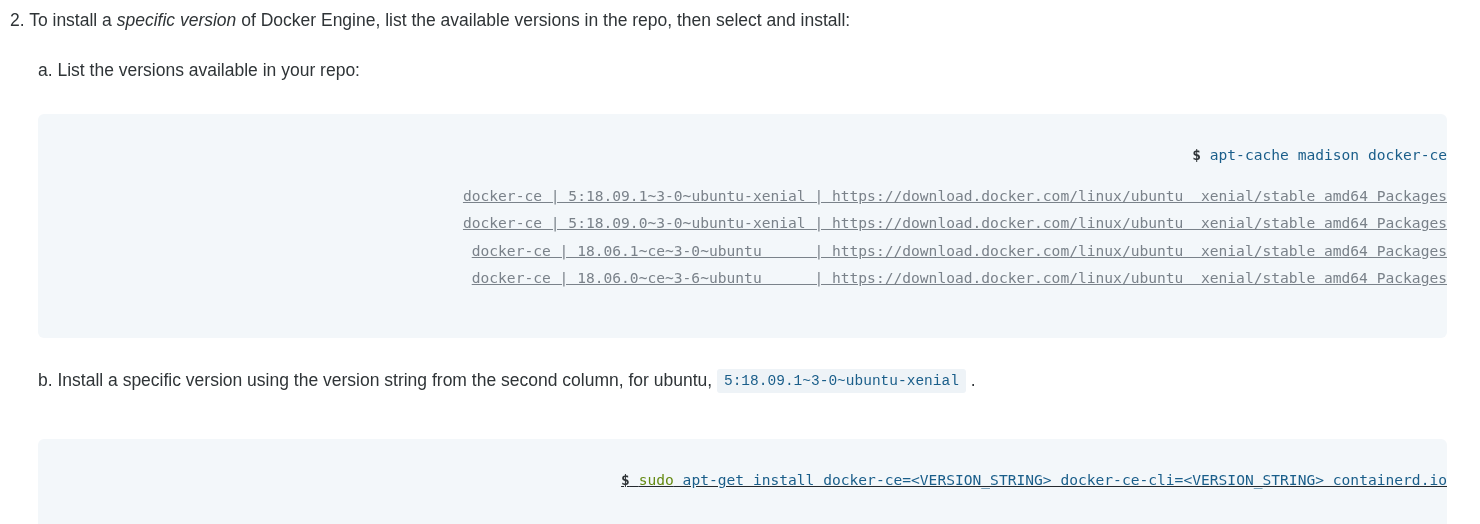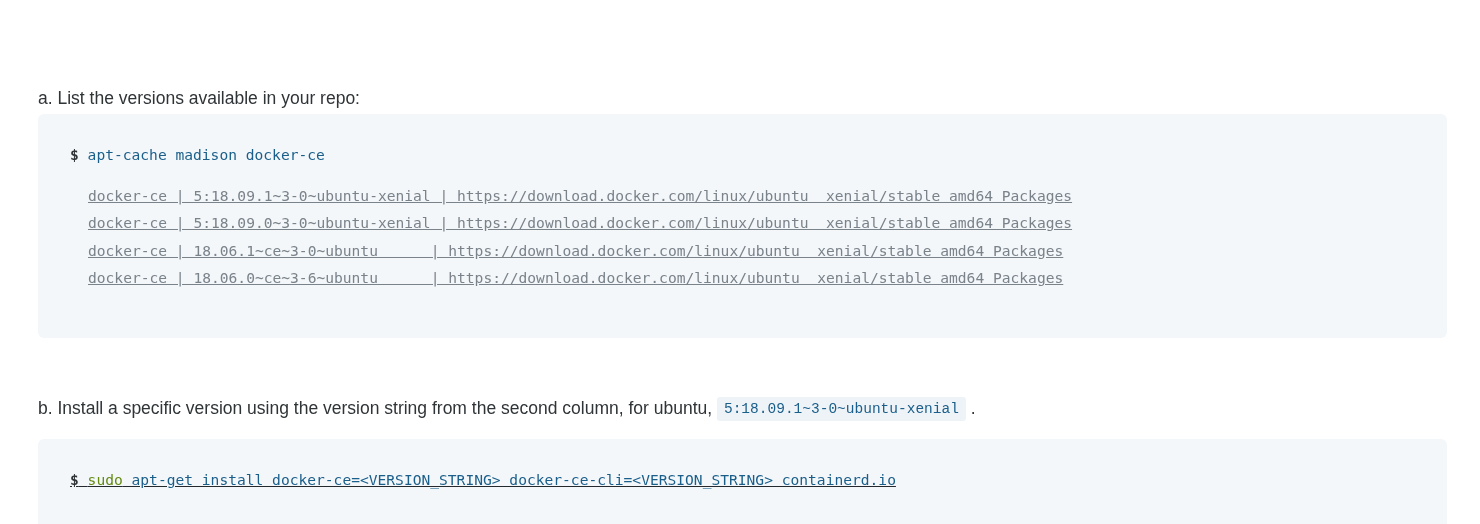--- a/index.html
+++ b/index.html
@@ -36,21 +36,20 @@
     font-style: italic;
   }
 
   .sub-line {
     position: absolute;
     left: 38px;
     font-size: 17.5px;
     line-height: 26px;
     color: #2f3437;
     white-space: pre;
-    margin-top: 28px;
   }
   .sub-a { top: 57px; }
   .sub-b { top: 367px; white-space: normal; }
 
   
   .inline-code {
     display: inline-block;
     font-family: Liberation Mono, monospace;
     font-size: 14.5px;
     line-height: 22px;
@@ -83,20 +82,21 @@
   #code-block-2 {
     top: 439px;
     height: 99px;
     padding: 27px 0 0 32px;
     text-decoration: underline;
   }
 
   .code-line {
     white-space: pre;
     margin: 0;
+    text-align: right;
   }
   .prompt {
     color: #2f3437;
     font-weight: 600;
   }
   .cmd {
     color: #1a5e8a;
   }
   .cmd-kw {
     color: #648a12;
@@ -110,20 +110,21 @@
   }
   .out-block {
     padding-left: 18px;
   }
 </style>
 </head>
 <body>
 
 <div class="page">
 
+  <div class="step-line"><span class="num">2.</span><span> To install a </span><em>specific version</em><span> of Docker Engine, list the available versions in the repo, then select and install:</span></div>
 
   <div class="sub-line sub-a">a. List the versions available in your repo:</div>
 
   <div class="code-block" id="code-block-1">
     <div class="code-line"><span class="prompt">$</span><span class="cmd"> <span>apt-cache madison docker-ce</span></span></div>
     <div class="spacer-line"></div>
     <div class="out-block">
       <div class="code-line out">docker-ce | 5:18.09.1~3-0~ubuntu-xenial | https://download.docker.com/linux/ubuntu  xenial/stable amd64 Packages</div>
       <div class="code-line out">docker-ce | 5:18.09.0~3-0~ubuntu-xenial | https://download.docker.com/linux/ubuntu  xenial/stable amd64 Packages</div>
       <div class="code-line out">docker-ce | 18.06.1~ce~3-0~ubuntu      | https://download.docker.com/linux/ubuntu  xenial/stable amd64 Packages</div>

